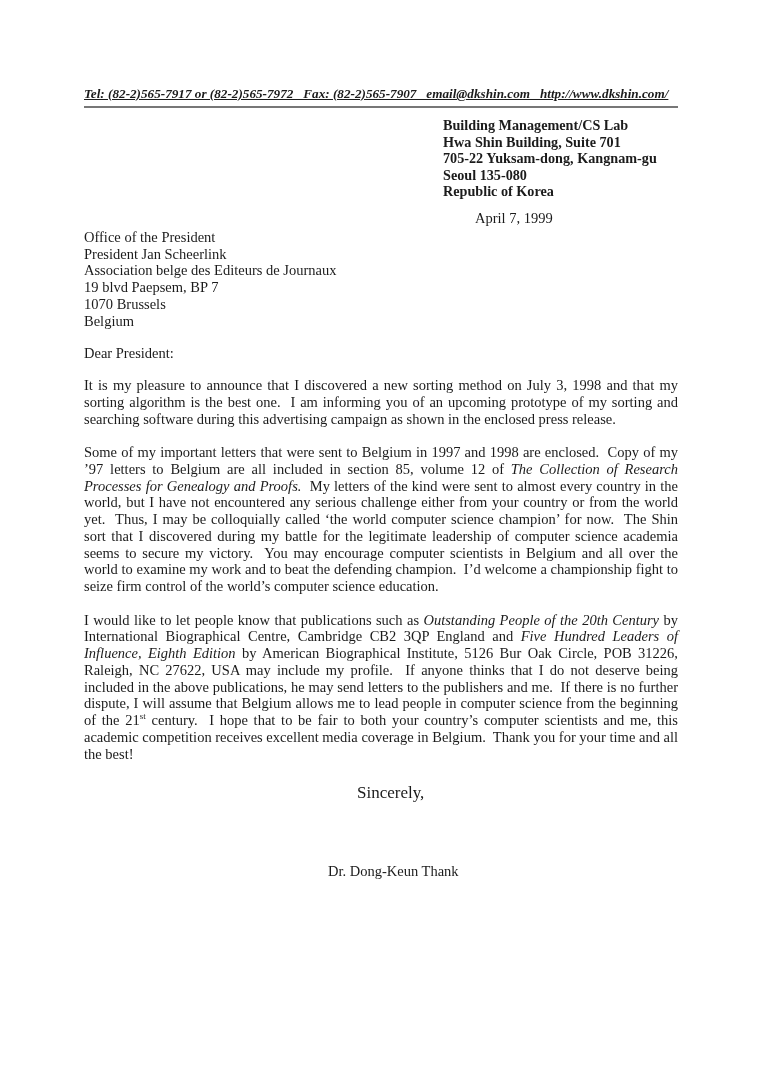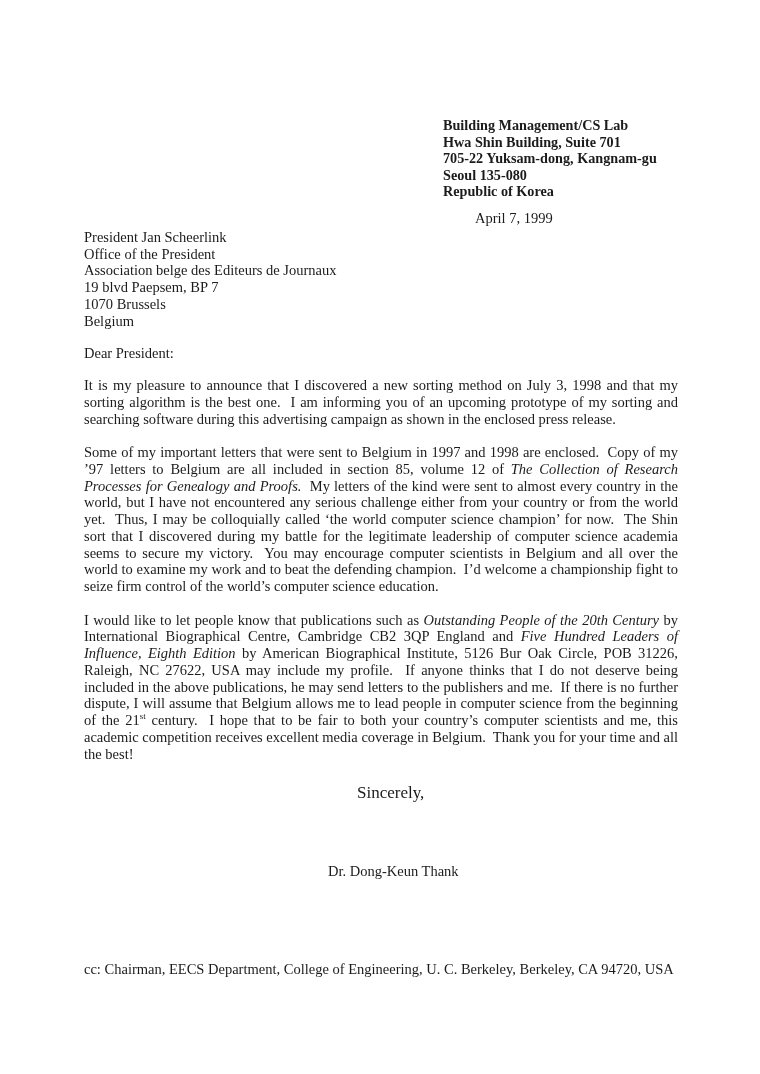--- a/index.html
+++ b/index.html
@@ -29,47 +29,49 @@
   .letter-body i{font-style:italic;}
   .closing{position:absolute;left:357px;top:783px;font-size:17px;}
   .signature{position:absolute;left:328px;top:863px;font-size:14.5px;}
   .cc{position:absolute;left:84px;top:961px;font-size:14.5px;white-space:nowrap;}
 </style>
 </head>
 <body>
 
 <div class="page">
 
+  <div class="contact">
+    <span class="contact-text">Tel: (82-2)565-7917 or (82-2)565-7972&nbsp;&nbsp; Fax: (82-2)565-7907&nbsp;&nbsp; email@dkshin.com&nbsp;&nbsp; http://www.dkshin.com/</span>
+  </div>
 
   <div class="sender">
       <div>Building Management/CS Lab</div>
       <div>Hwa Shin Building, Suite 701</div>
       <div>705-22 Yuksam-dong, Kangnam-gu</div>
       <div>Seoul 135-080</div>
       <div>Republic of Korea</div>
     </div>
 
   <div class="date">April 7, 1999</div>
 
   <div class="recipient">
+      <div>Office of the President</div>
       <div>President Jan Scheerlink</div>
-      <div>Office of the President</div>
       <div>Association belge des Editeurs de Journaux</div>
       <div>19 blvd Paepsem, BP 7</div>
       <div>1070 Brussels</div>
       <div>Belgium</div>
     </div>
 
   <div class="salutation">Dear President:</div>
 
   <div class="letter-body">
       <p><span>It is my pleasure to announce that I discovered a new sorting method on July 3, 1998 and that my sorting algorithm is the best one.&nbsp; I am informing you of an upcoming prototype of my sorting and searching software during this advertising campaign as shown in the enclosed press release.</span></p>
       <p><span>Some of my important letters that were sent to Belgium in 1997 and 1998 are enclosed.&nbsp; Copy of my ’97 letters to Belgium are all included in section 85, volume 12 of </span><i>The Collection of Research Processes for Genealogy and Proofs.</i><span>&nbsp; My letters of the kind were sent to almost every country in the world, but I have not encountered any serious challenge either from your country or from the world yet.&nbsp; Thus, I may be colloquially called ‘the world computer science champion’ for now.&nbsp; The Shin sort that I discovered during my battle for the legitimate leadership of computer science academia seems to secure my victory.&nbsp; You may encourage computer scientists in Belgium and all over the world to examine my work and to beat the defending champion.&nbsp; I’d welcome a championship fight to seize firm control of the world’s computer science education.</span></p>
       <p><span>I would like to let people know that publications such as </span><i>Outstanding People of the 20th Century</i><span> by International Biographical Centre, Cambridge CB2 3QP England and </span><i>Five Hundred Leaders of Influence, Eighth Edition</i><span> by American Biographical Institute, 5126 Bur Oak Circle, POB 31226, Raleigh, NC 27622, USA may include my profile.&nbsp; If anyone thinks that I do not deserve being included in the above publications, he may send letters to the publishers and me.&nbsp; If there is no further dispute, I will assume that Belgium allows me to lead people in computer science from the beginning of the 21</span><sup>st</sup><span> century.&nbsp; I hope that to be fair to both your country’s computer scientists and me, this academic competition receives excellent media coverage in Belgium.&nbsp; Thank you for your time and all the best!</span></p>
     </div>
 
   <div class="closing">Sincerely,</div>
 
   <div class="signature">Dr. Dong-Keun Thank</div>
 
-  <div class="cc">cc: Chairman, EECS Department, College of Engineering, U. C. Berkeley, Berkeley, CA 94720, USA</div>
 
 </div>
 
 </body></html>

